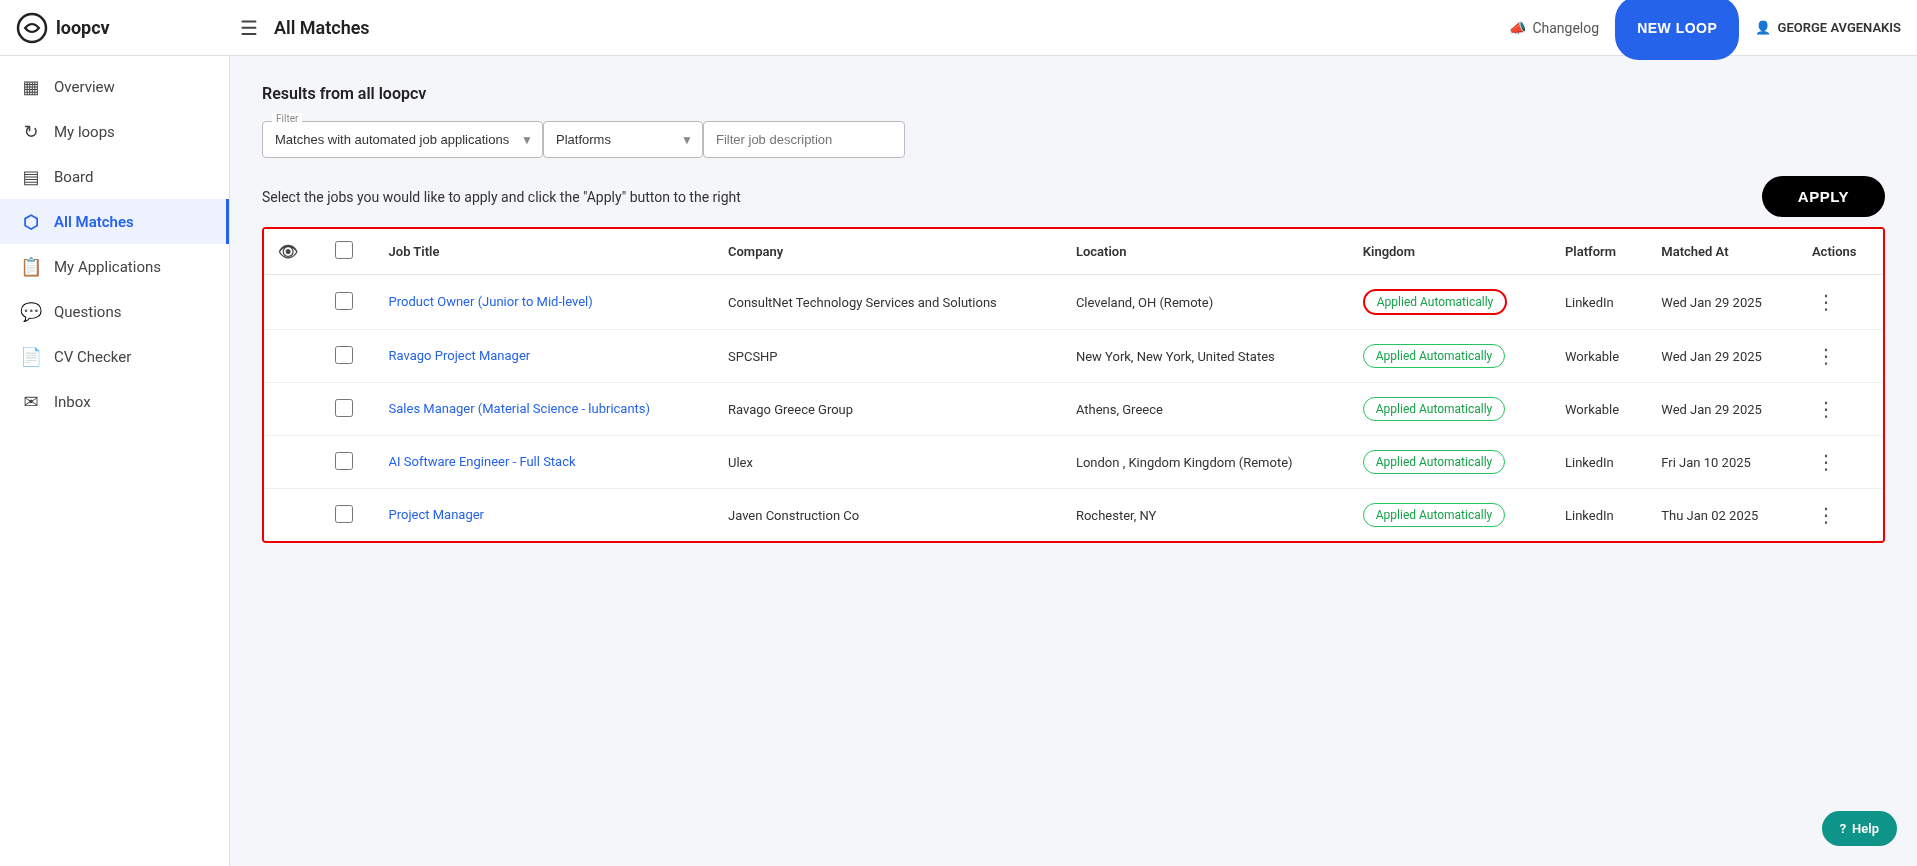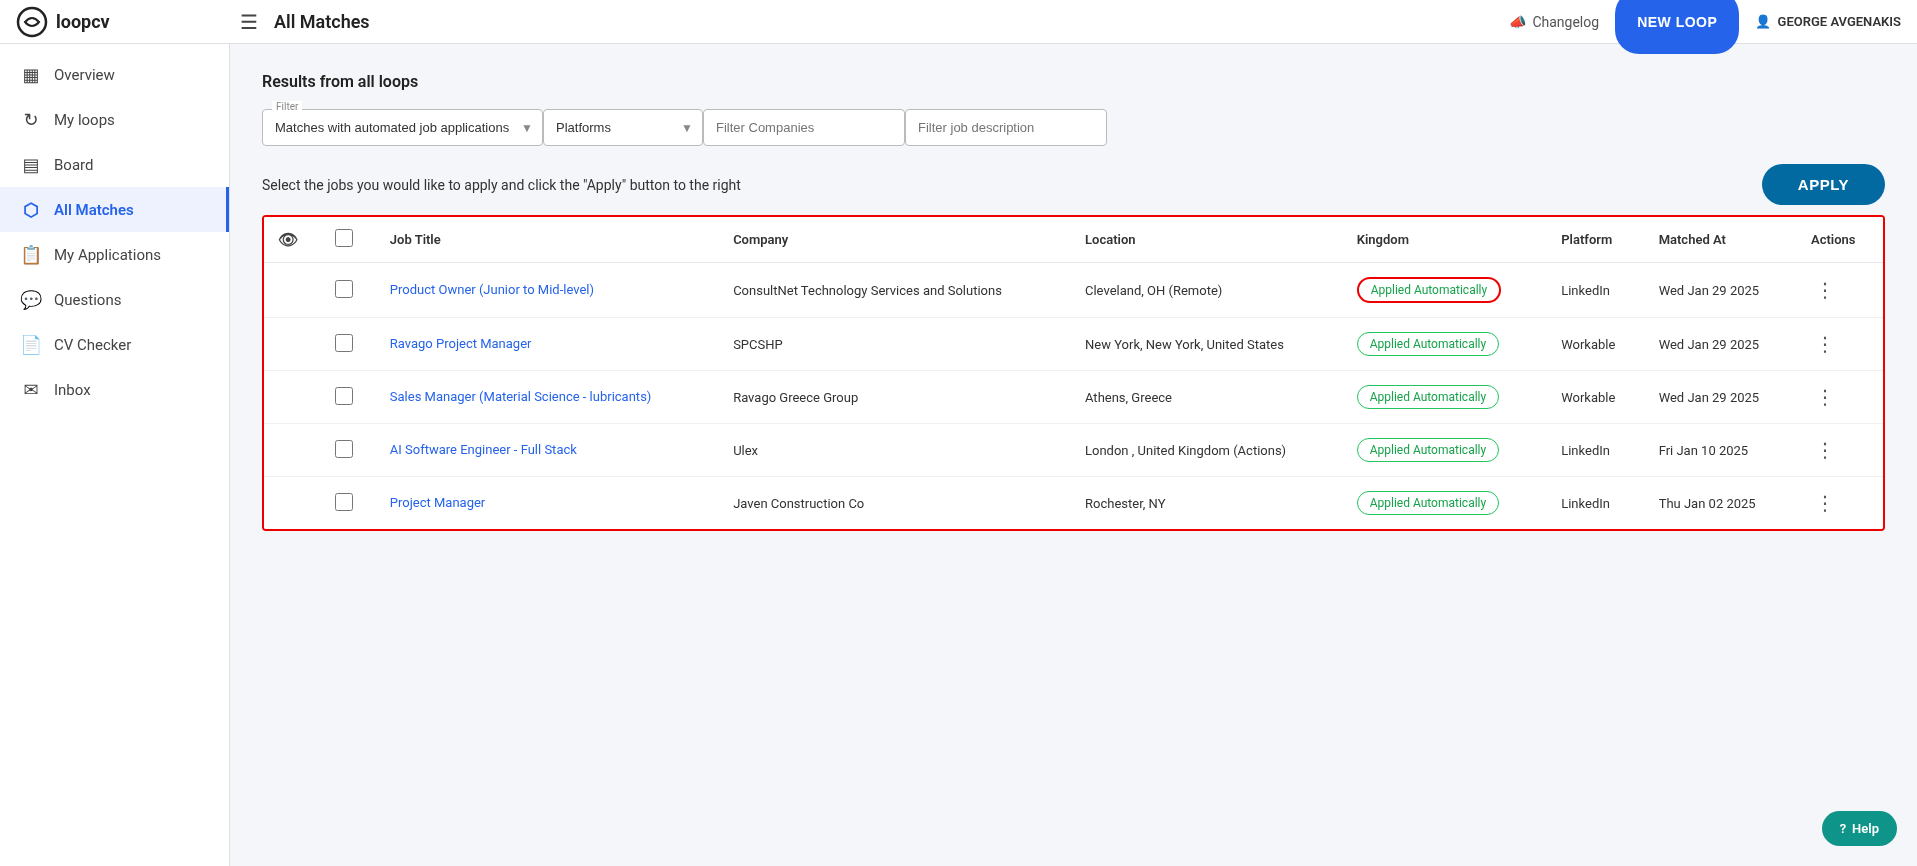--- a/index.html
+++ b/index.html
@@ -1,20 +1,20 @@
 <!DOCTYPE html>
 <html><head>
   <meta charset="utf-8">
   <style>
     * { box-sizing: border-box; margin: 0; padding: 0; }
     body { font-family: -apple-system, BlinkMacSystemFont, 'Segoe UI', Roboto, sans-serif; background: #f5f6fa; display: flex; flex-direction: column; height: 100vh; overflow: hidden; }
 
     
     .topnav {
-      display: flex; align-items: center; height: 44px; background: #fff;
+      display: flex; align-items: center; height: 56px; background: #fff;
       border-bottom: 1px solid #e0e0e0; padding: 0 16px; gap: 16px; flex-shrink: 0;
     }
     .topnav-logo { display: flex; align-items: center; gap: 8px; width: 200px; }
     .logo-icon { width: 32px; height: 32px; }
     .logo-text { font-size: 18px; font-weight: 700; color: #222; }
     .topnav-hamburger { font-size: 20px; cursor: pointer; color: #444; margin-left: 8px; }
     .topnav-title { font-size: 18px; font-weight: 600; color: #222; flex: 1; }
     .topnav-right { display: flex; align-items: center; gap: 16px; }
     .changelog-btn { display: flex; align-items: center; gap: 6px; font-size: 14px; color: #555; cursor: pointer; }
     .new-loop-btn {
@@ -74,21 +74,21 @@
     }
     .tag-close { cursor: pointer; font-size: 14px; color: #888; font-weight: 700; }
 
     
     .select-bar {
       display: flex; align-items: center; justify-content: space-between;
       margin: 18px 0 10px 0;
     }
     .select-bar-text { font-size: 14px; color: #333; }
     .apply-btn {
-      background: #0369a1; color: #fff; border: none; border-radius: 24px;
+      background: #000000; color: #fff; border: none; border-radius: 24px;
       padding: 12px 36px; font-size: 15px; font-weight: 700; cursor: pointer; letter-spacing: 0.5px;
     }
 
     
     .table-wrapper {
       border: 2.5px solid #e00; border-radius: 4px; overflow: hidden;
     }
     table { width: 100%; border-collapse: collapse; background: #fff; }
     thead tr { background: #fff; }
     th {
@@ -180,37 +180,36 @@
       <span class="icon">📄</span>
       <span>CV Checker</span>
     </div>
     <div class="sidebar-item">
       <span class="icon">✉</span>
       <span>Inbox</span>
     </div>
   </aside>
 
   <main class="content">
-    <div class="section-title">Results from all loops</div>
+    <div class="section-title">Results from all loopcv</div>
 
     <div class="filters">
       <div class="filter-group">
         <span class="filter-label-float">Filter</span>
         <select class="filter-select">
           <option>Matches with automated job applications</option>
         </select>
         <span class="chevron-down">▼</span>
       </div>
       <div class="filter-group">
         <select class="filter-select filter-select-sm">
           <option>Platforms</option>
         </select>
         <span class="chevron-down">▼</span>
       </div>
-      <input class="filter-input" type="text" placeholder="Filter Companies" style="">
       <input class="filter-input" type="text" placeholder="Filter job description" style="">
     </div>
 
 
     <div class="select-bar">
       <span class="select-bar-text">Select the jobs you would like to apply and click the "Apply" button to the right</span>
       <button class="apply-btn">APPLY</button>
     </div>
 
     <div class="table-wrapper">
@@ -260,21 +259,21 @@
       <td><span class="status-badge">Applied Automatically</span></td>
       <td>Workable</td>
       <td>Wed Jan 29 2025</td>
       <td><button class="actions-btn">⋮</button></td>
     </tr>
             <tr>
       <td></td>
       <td><input type="checkbox" class="row-checkbox" style=""></td>
       <td><a href="#" class="job-link">AI Software Engineer - Full Stack</a></td>
       <td>Ulex</td>
-      <td>London , United Kingdom (Actions)</td>
+      <td>London , Kingdom Kingdom (Remote)</td>
       <td><span class="status-badge">Applied Automatically</span></td>
       <td>LinkedIn</td>
       <td>Fri Jan 10 2025</td>
       <td><button class="actions-btn">⋮</button></td>
     </tr>
             <tr>
       <td></td>
       <td><input type="checkbox" class="row-checkbox" style=""></td>
       <td><a href="#" class="job-link">Project Manager</a></td>
       <td>Javen Construction Co</td>

